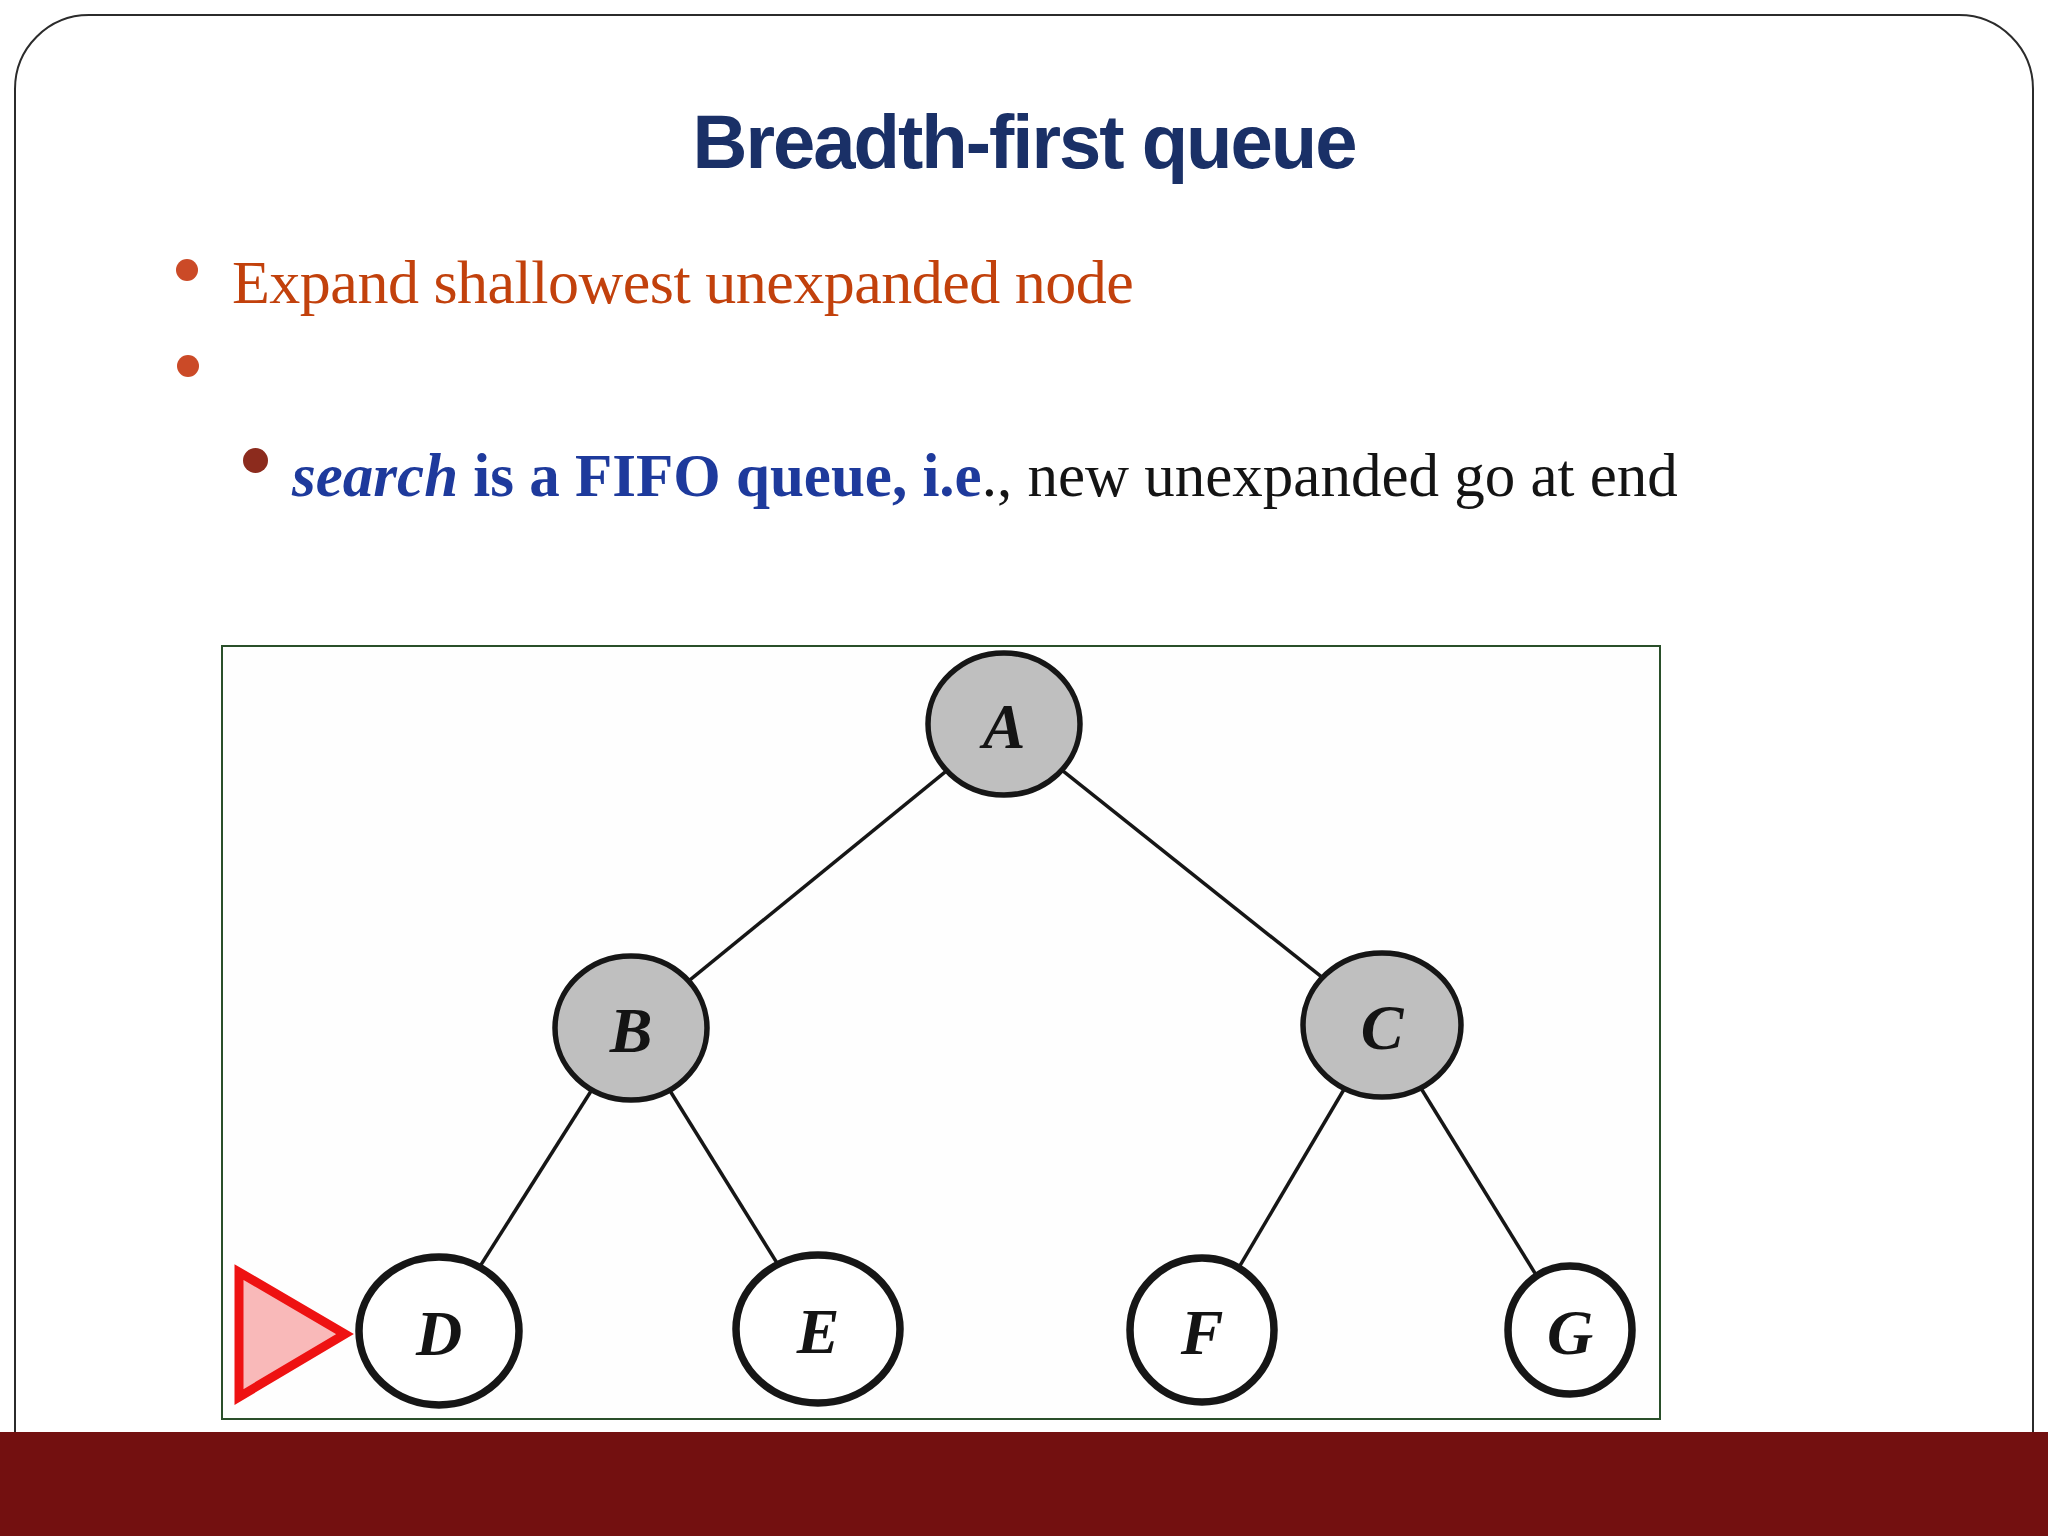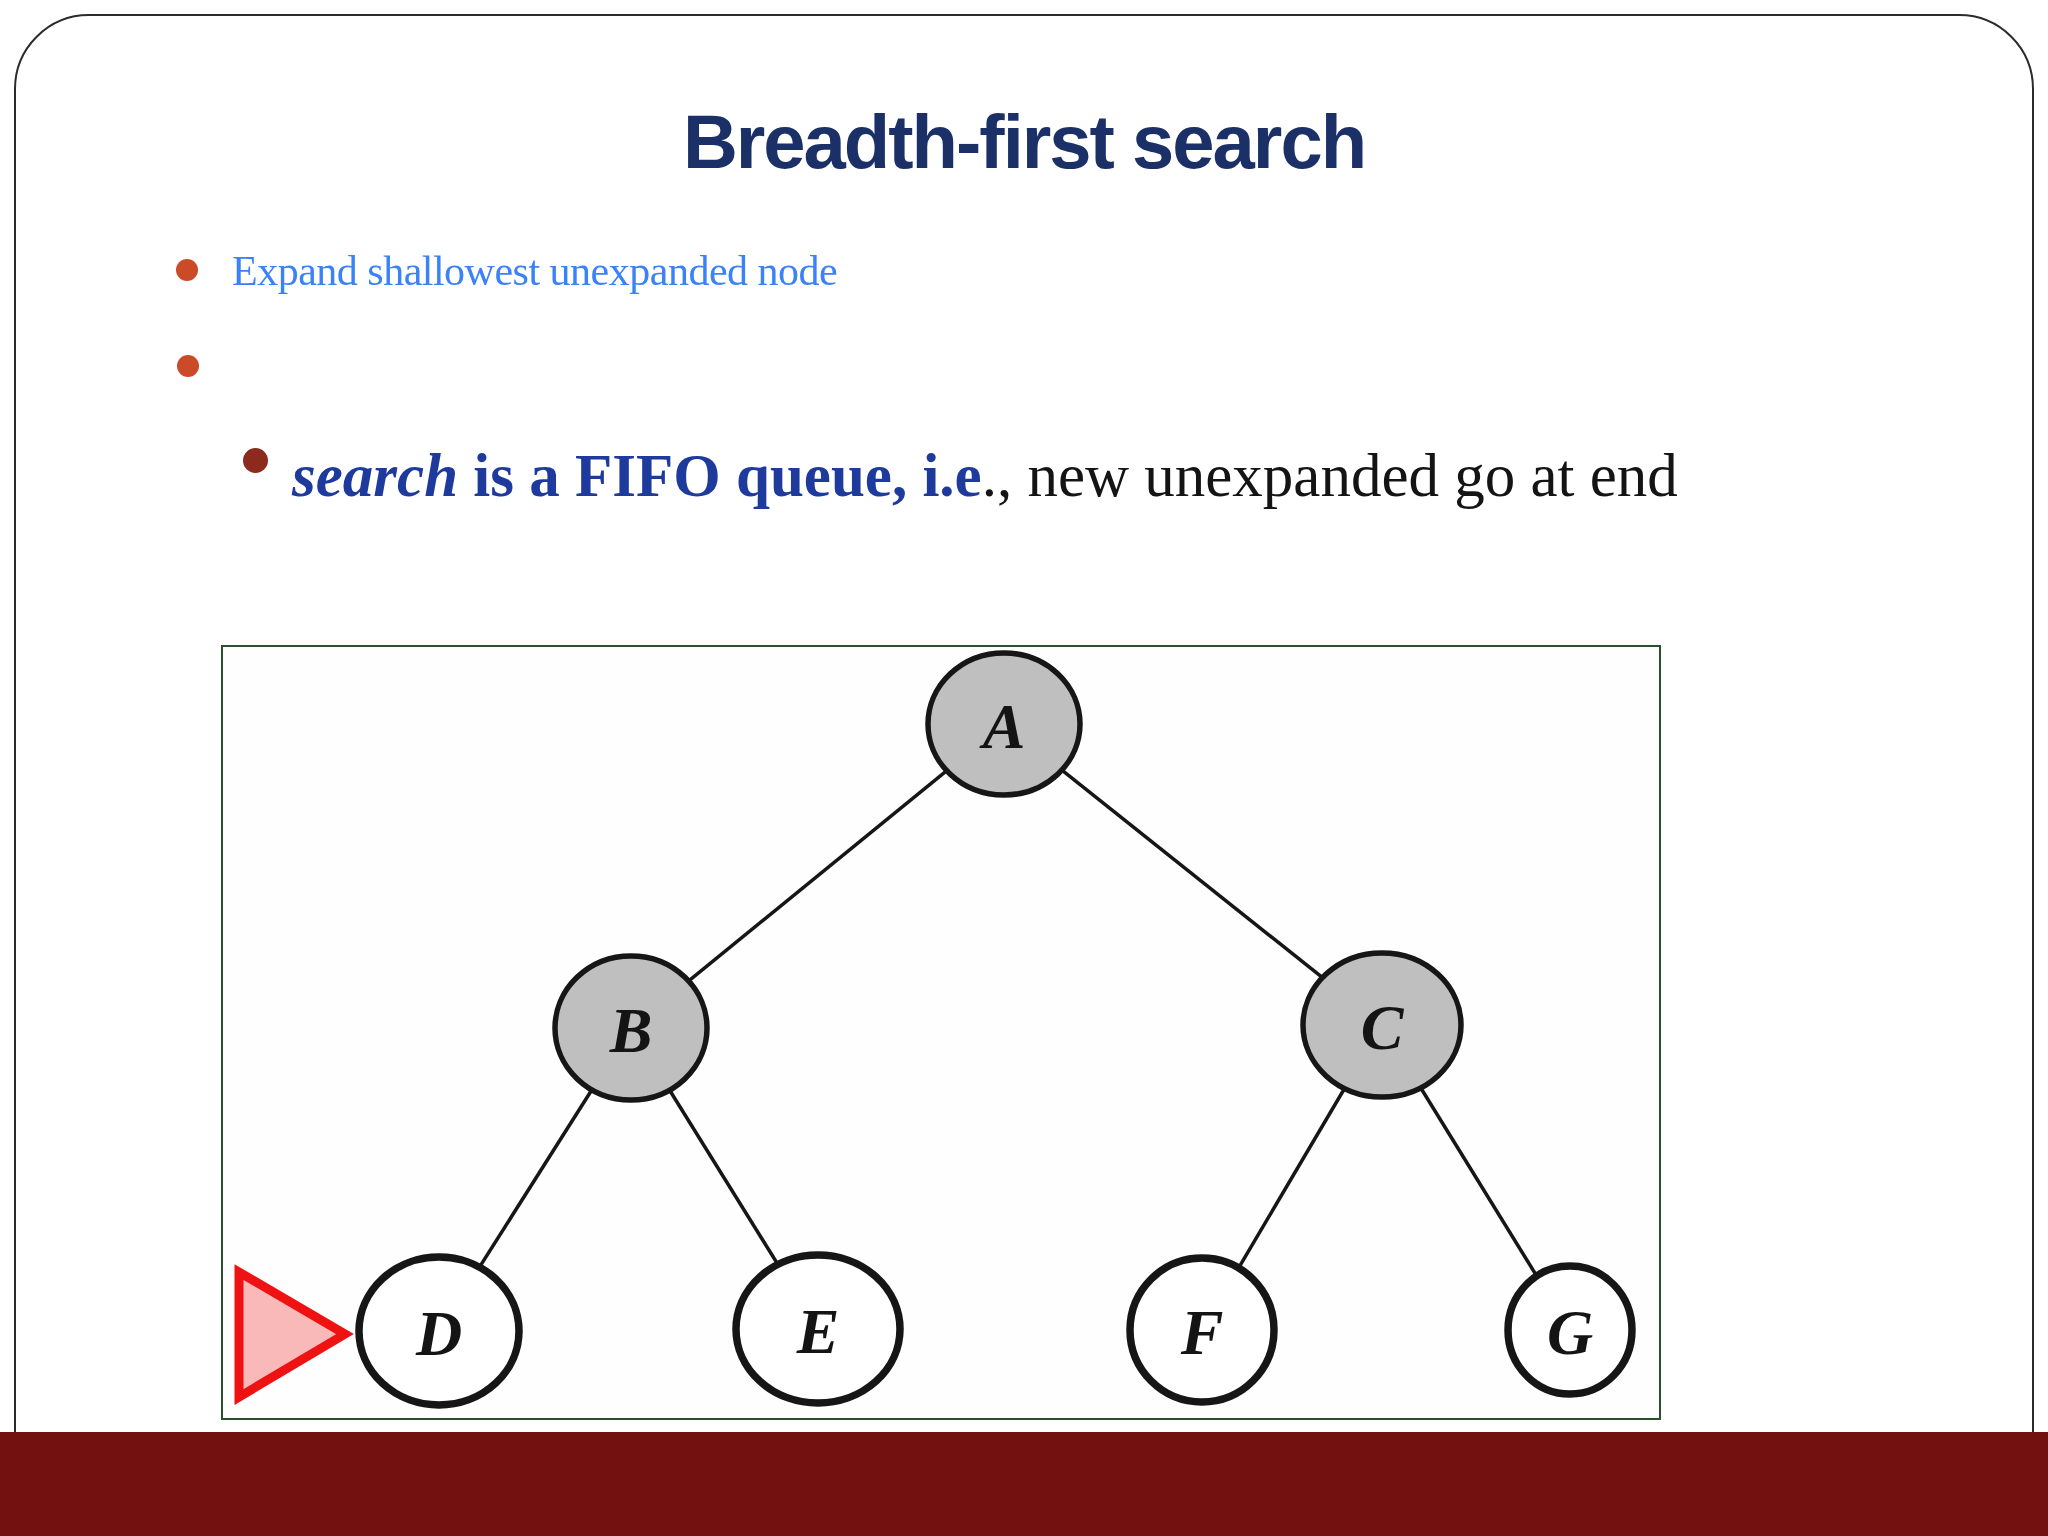--- a/index.html
+++ b/index.html
@@ -37,21 +37,21 @@
   }
   .dot-1{left:176px;top:259px;width:22px;height:22px;background:#cb4a27;}
   .dot-2{left:177px;top:355px;width:22px;height:22px;background:#cb4a27;}
   .dot-3{left:243px;top:448px;width:25px;height:25px;background:#8c2b1d;}
   .line{
     position:absolute;
     line-height:1.1;
     white-space:nowrap;
     z-index:2;
   }
-  .line-1{left:232px;top:248px;font-size:42px;letter-spacing:-0.5px;color:#3b82f6;}
+  .line-1{left:232px;top:248px;font-size:62px;letter-spacing:-0.5px;color:#c2410c;}
   .line-2{left:232px;top:363px;font-size:62px;letter-spacing:-0.5px;color:#6f6f6f;}
   .line-2 .colon{color:#141414;}
   .line-3{left:292px;top:442px;font-size:61px;color:#141414;}
   .line-3 .frng{font-style:italic;font-weight:bold;color:#1e3a9c;}
   .line-3 .fifo{font-weight:bold;color:#1e3a9c;}
   .line-3 .tail{color:#141414;}
   .diagram{
     position:absolute;
     left:221px;top:645px;
     width:1436px;height:771px;
@@ -68,21 +68,21 @@
     z-index:3;
   }
 </style>
 </head>
 <body>
 
 <div class="slide">
 
   <div class="slide-frame"></div>
 
-  <h1 class="title">Breadth-first search</h1>
+  <h1 class="title">Breadth-first queue</h1>
 
   <span class="bullet-dot dot-1"></span>
   <div class="line line-1">
     <span>Expand shallowest unexpanded node</span>
   </div>
 
   <span class="bullet-dot dot-2"></span>
 
   <span class="bullet-dot dot-3"></span>
   <div class="line line-3">

